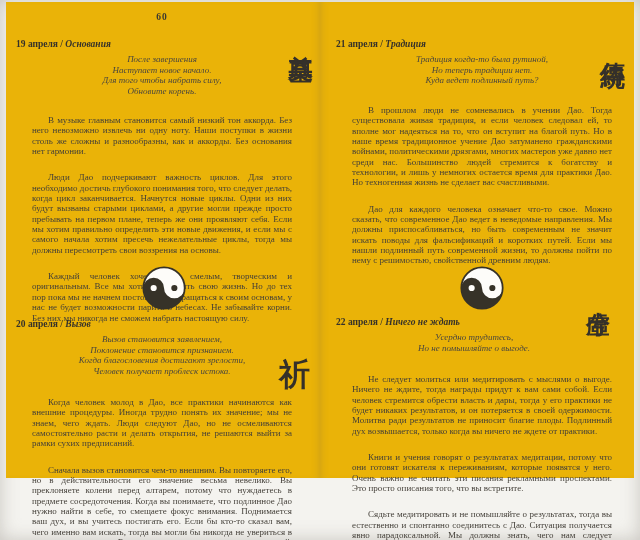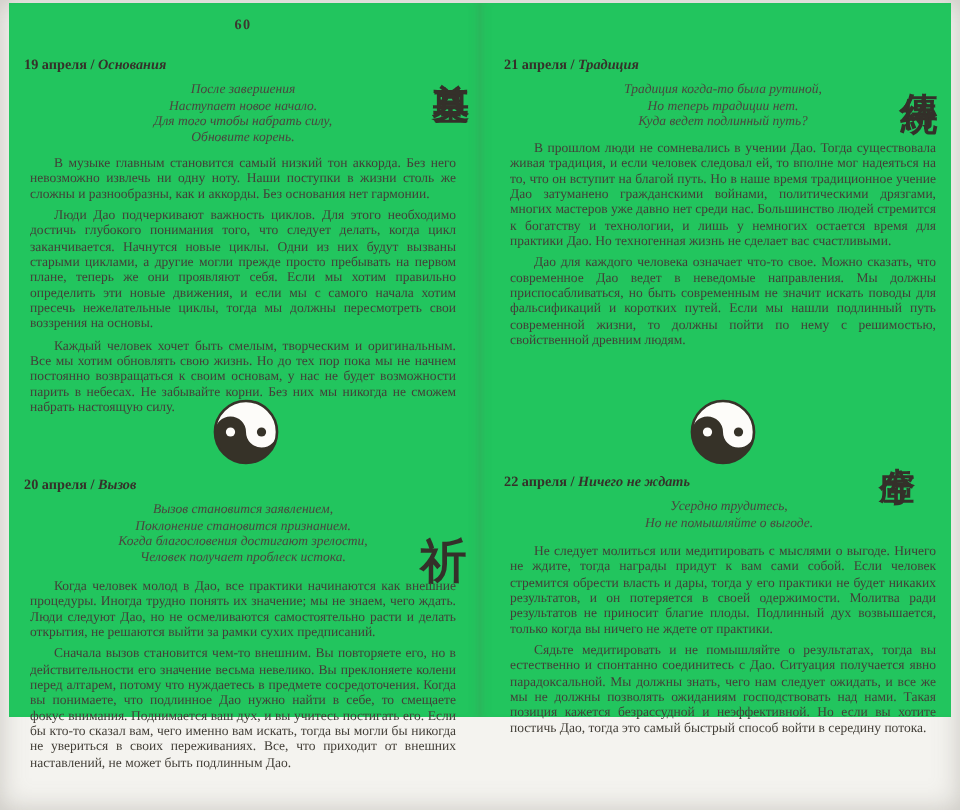--- a/index.html
+++ b/index.html
@@ -3,33 +3,33 @@
 <meta charset="utf-8">
 <style>
   html,body{margin:0;padding:0;}
   body{
     width:640px;height:540px;position:relative;overflow:hidden;
     background:#efeeea;
     font-family:"Liberation Serif", serif;
     color:#45413a;
   }
   .spread{position:absolute;inset:0;background:#f4f3ef;box-shadow:inset 0 0 18px rgba(120,115,105,.35);}
-  .page{position:absolute;top:2px;height:476px;background:#22c55e;}
+  .page{position:absolute;top:2px;height:476px;background:#eab308;}
   .page.left{left:6px;width:314px;box-shadow:inset -6px 0 8px -6px rgba(100,95,85,.25);}
   .page.right{left:320px;width:314px;box-shadow:inset 6px 0 8px -6px rgba(100,95,85,.25);}
   .pagenum{position:absolute;top:10px;text-align:center;font-weight:bold;font-size:9.5px;letter-spacing:1px;color:#3c3830;}
   .heading{position:absolute;font-size:9.5px;font-weight:bold;white-space:nowrap;color:#35312a;}
   .heading .title{font-style:italic;}
   .poem{
     position:absolute;font-style:italic;font-size:9px;line-height:10.6px;
     text-align:center;white-space:pre-line;color:#4a463e;
   }
   .body-block{position:absolute;}
   .body-block p{
-    margin:4px;font-size:9px;line-height:10.35px;text-align:justify;
+    margin:16px;font-size:9px;line-height:10.35px;text-align:justify;
     text-indent:16px;color:#433f38;
   }
   .calligraphy{
     position:absolute;writing-mode:vertical-rl;text-orientation:upright;
     font-weight:bold;color:#34302a;font-family:"DejaVu Sans", sans-serif;
     letter-spacing:2px;
   }
   .yy{position:absolute;width:44px;height:44px;}
   .yy svg{width:100%;height:100%;}
 </style>
@@ -110,21 +110,22 @@
         </g>
       </svg>
     </div>
 
     <div class="calligraphy" style="left:264px;top:290px;font-size:24px;line-height:27px;">虛兮</div>
     <div class="heading" style="left:16px;top:315px;">
       <span>22 апреля</span>
       <span>/</span>
       <span class="title">Ничего не ждать</span>
     </div>
-    <div class="poem" style="left:20px;top:330px;width:292px;">Усердно трудитесь,
+    <div class="poem" style="left:8px;top:330px;width:292px;">Усердно трудитесь,
 Но не помышляйте о выгоде.</div>
     <div class="body-block" style="left:16px;top:356px;width:292px;">
       <p>Не следует молиться или медитировать с мыслями о выгоде. Ничего не ждите, тогда награды придут к вам сами собой. Если человек стремится обрести власть и дары, тогда у его практики не будет никаких результатов, и он потеряется в своей одержимости. Молитва ради результатов не приносит благие плоды. Подлинный дух возвышается, только когда вы ничего не ждете от практики.</p>
+      <p>Книги и учения говорят о результатах медитации, потому что они готовят искателя к переживаниям, которые появятся у него. Очень важно не считать эти писания рекламными проспектами. Это просто описания того, что вы встретите.</p>
       <p>Сядьте медитировать и не помышляйте о результатах, тогда вы естественно и спонтанно соединитесь с Дао. Ситуация получается явно парадоксальной. Мы должны знать, чего нам следует ожидать, и все же мы не должны позволять ожиданиям господствовать над нами. Такая позиция кажется безрассудной и неэффективной. Но если вы хотите постичь Дао, тогда это самый быстрый способ войти в середину потока.</p>
     </div>
   </div>
 
 </div>
 
 </body></html>

